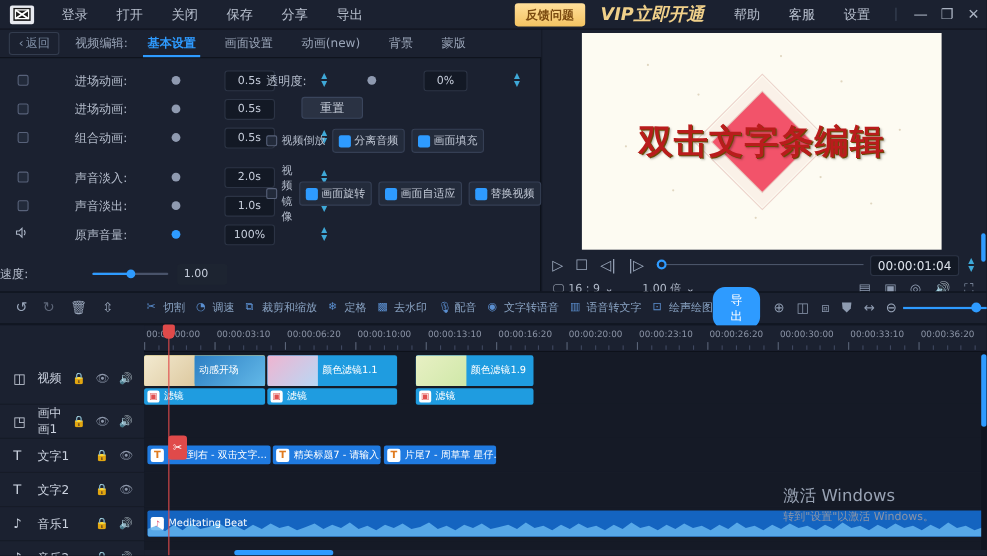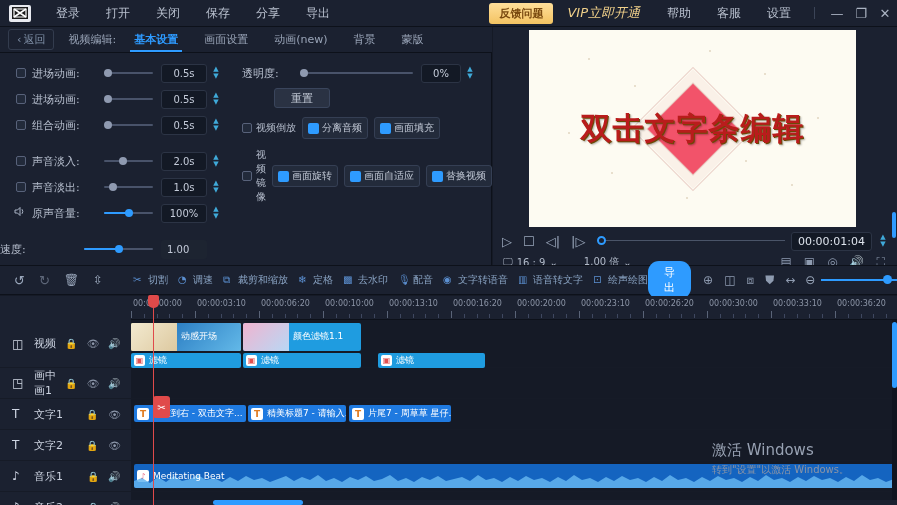--- a/index.html
+++ b/index.html
@@ -30,21 +30,21 @@
     padding: 4px 13px; cursor: pointer; white-space: nowrap;
   }
   .tb-spacer { flex: 1; }
   .feedback-btn {
     background: linear-gradient(180deg,#ffdf9a,#f3c362);
     color: #7a4a10; font-size: 11px; font-weight: bold;
     padding: 3px 10px; border-radius: 3px; margin-right: 14px;
     cursor: pointer; white-space: nowrap; text-align: right;
   }
   .vip-btn {
-    color: #f0d08a; font-size: 13px; font-weight: normal; font-style: italic;
+    color: #f0d08a; font-size: 16px; font-weight: bold; font-style: italic;
     margin-right: 14px; cursor: pointer; white-space: nowrap;
   }
   .vsep { width:1px; height:12px; background:#3b4457; margin:0 10px; }
   .win-btn {
     width: 24px; height: 27px; display: flex; align-items: center;
     justify-content: center; color: #aab3c2; font-size: 13px; cursor: pointer;
   }
 
   
   .tabrow {
@@ -69,21 +69,21 @@
 
   
   .leftpanel {
     position: absolute; left:0; top:53px; width: 492px; height: 212px;
     background: #1b2130; padding-top: 10px;
     border-right: 1px solid #0d111a;
   }
   .col-left { position: absolute; left: 0; top: 8px; width: 232px; }
   .col-right { position: absolute; left: 236px; top: 8px; width: 250px; }
 
-  .row { display: flex; align-items: center; height: 24px; margin-bottom: 2px; }
+  .row { display: flex; align-items: center; height: 24px; margin-bottom: 2px; gap: 36px; }
   .chk {
     width: 10px; height: 10px; border: 1px solid #58627a; border-radius: 2px;
     background: #222a3a; margin-left: 16px; flex: 0 0 auto; cursor: pointer;
   }
   .rowlabel {
     font-size: 11px; color: #b5bdcc; width: 64px; margin-left: 6px;
     text-align: left; white-space: nowrap;
   }
   .rowlabel.right { text-align: left; width: 74px; margin-left: 0; }
   .slider {
@@ -793,20 +793,24 @@
 
       <div class="clip vclip" style="left:112px;width:118px">
         <div class="thumb" style="background:linear-gradient(135deg,#f0b4d0,#b8d8f5)"></div>
         <div class="cname">颜色滤镜1.1</div>
       </div>
       <div class="clip fclip" style="left:112px;width:118px">
         <div class="fi">▣</div>
         <div class="fname">滤镜</div>
       </div>
 
+      <div class="clip vclip" style="left:247px;width:107px">
+        <div class="thumb" style="background:linear-gradient(135deg,#e8f0c4,#cfe8a8)"></div>
+        <div class="cname">颜色滤镜1.9</div>
+      </div>
       <div class="clip fclip" style="left:247px;width:107px">
         <div class="fi">▣</div>
         <div class="fname">滤镜</div>
       </div>
     </div>
 
     <div class="trow" style="height:31px"></div>
 
     <div class="trow" style="height:31px">
       <div class="clip tclip" style="left:3px;width:112px">

